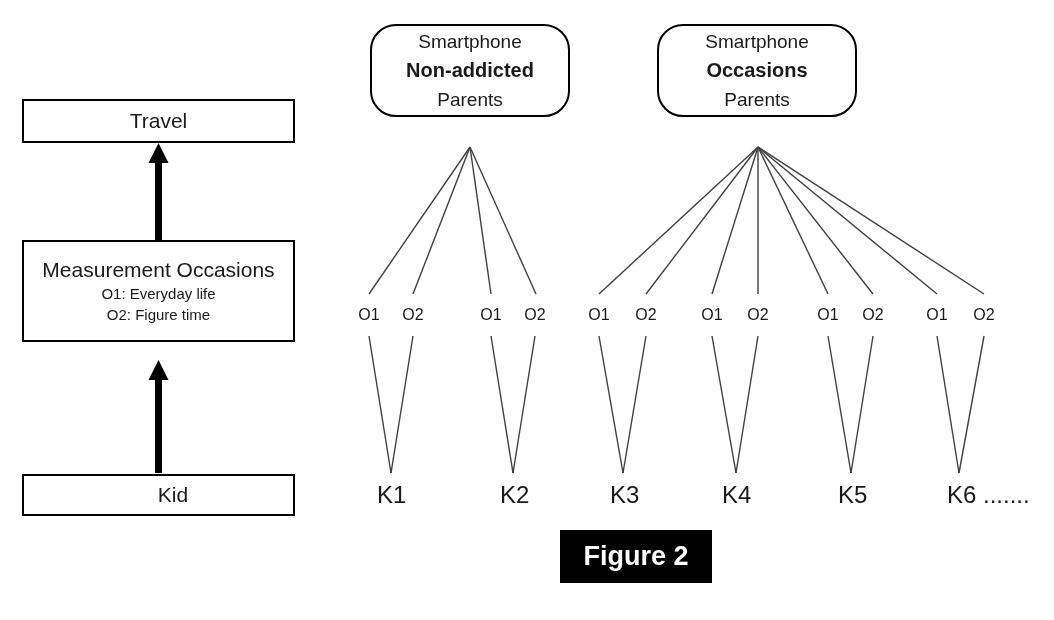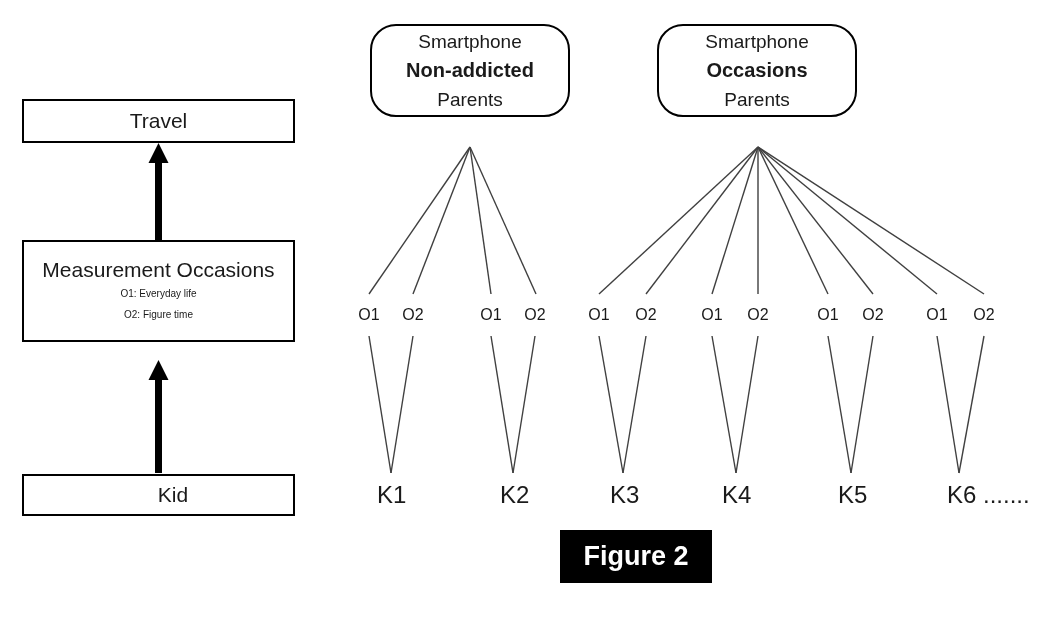--- a/index.html
+++ b/index.html
@@ -27,21 +27,21 @@
     flex-direction: column;
     align-items: center;
     justify-content: center;
     text-align: center;
     box-sizing: border-box;
   }
   .box-parent   { top: 99px;  height: 44px;  font-size: 21px; }
   .box-measure  { top: 240px; height: 102px; }
   .box-kid      { top: 474px; height: 42px;  font-size: 21px; padding-left: 29px; }
   .measure-title { font-size: 21px; line-height: 26px; }
-  .measure-sub   { font-size: 10px; line-height: 21px; }
+  .measure-sub   { font-size: 15px; line-height: 21px; }
   .round-box {
     position: absolute;
     top: 24px;
     width: 200px;
     height: 93px;
     border: 2px solid #000000;
     border-radius: 26px;
     background: #ffffff;
     display: flex;
     flex-direction: column;

